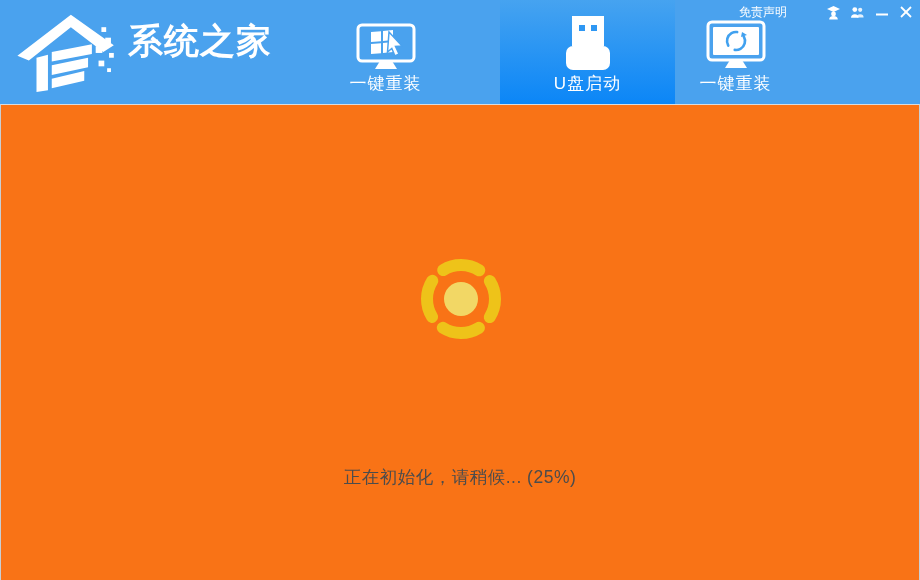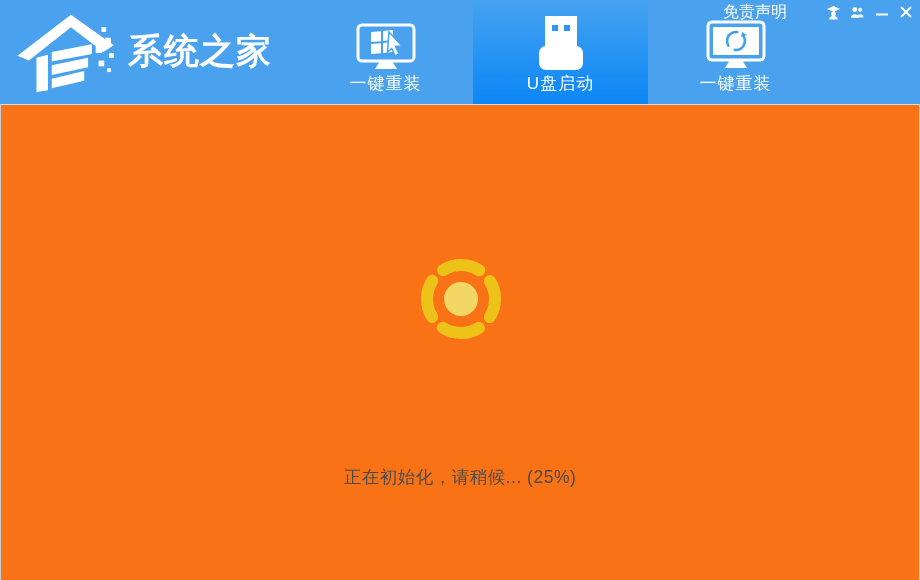--- a/index.html
+++ b/index.html
@@ -6,36 +6,36 @@
   html,body { width:920px; height:580px; }
   body { font-family:"Liberation Sans","DejaVu Sans",sans-serif; background:#fff; overflow:hidden; }
 
   .window { position:relative; width:920px; height:580px; background:#fff; }
 
   
   .header { position:absolute; top:0; left:0; width:920px; height:104px; background:#4AA2EE; }
 
   .logo { position:absolute; left:15px; top:8px; display:flex; align-items:flex-start; }
   .logo-house { position:absolute; left:0; top:2px; width:106px; height:84px; }
-  .logo-text { position:absolute; left:113px; top:20px; width:150px; color:#fff; }
+  .logo-text { position:absolute; left:113px; top:10px; width:150px; color:#fff; }
   .logo-name { font-size:35px; font-weight:bold; letter-spacing:1px; white-space:nowrap; }
   .logo-sub { margin-top:6px; display:flex; align-items:center; justify-content:center; width:140px; }
   .logo-sub .dash { display:inline-block; width:20px; height:2px; background:#fff; }
   .logo-sub .sub-text { font-size:13px; font-weight:bold; letter-spacing:5px; padding:0 6px; white-space:nowrap; }
 
   .tabs { position:absolute; left:0; top:0; height:104px; }
   .tab { position:absolute; top:0; width:175px; height:104px; display:flex; flex-direction:column;
          align-items:center; cursor:pointer; }
-  .tab-1 { left:298px; } .tab-2 { left:473px; } .tab-3 { left:648px; }
+  .tab-1 { left:298px; } .tab-2 { left:500px; } .tab-3 { left:648px; }
   .tab.active { background:linear-gradient(180deg,#46A3F0 0%, #0B86F7 100%); }
   .tab-icon { height:58px; margin-top:12px; display:flex; align-items:flex-end; justify-content:center; }
   .tab-label { color:#fff; font-size:17px; letter-spacing:1px; margin-top:2px; white-space:nowrap; }
 
   .topbar { position:absolute; top:3px; right:7px; height:18px; display:flex; align-items:center; }
-  .disclaimer { color:#fff; font-size:16px; margin-right:30px; cursor:pointer; white-space:nowrap; }
+  .disclaimer { color:#fff; font-size:12px; margin-right:30px; cursor:pointer; white-space:nowrap; }
   .tb-icon { display:flex; align-items:center; justify-content:center; width:15px; height:15px;
              margin-left:9px; cursor:pointer; }
 
   
   .content { position:absolute; top:104px; left:0; width:920px; height:480px; background:#f97316;
              border-left:1px solid #C9CED3; border-right:1px solid #C9CED3; border-bottom:1px solid #C9CED3;
              border-top:1px solid #D8DCDF; }
   .spinner { position:absolute; left:409px; top:143px; width:102px; height:102px; }
   .status  { position:absolute; left:0; top:360px; width:100%; text-align:center;
              font-size:17.5px; color:#4C4C4C; letter-spacing:0.5px; }

